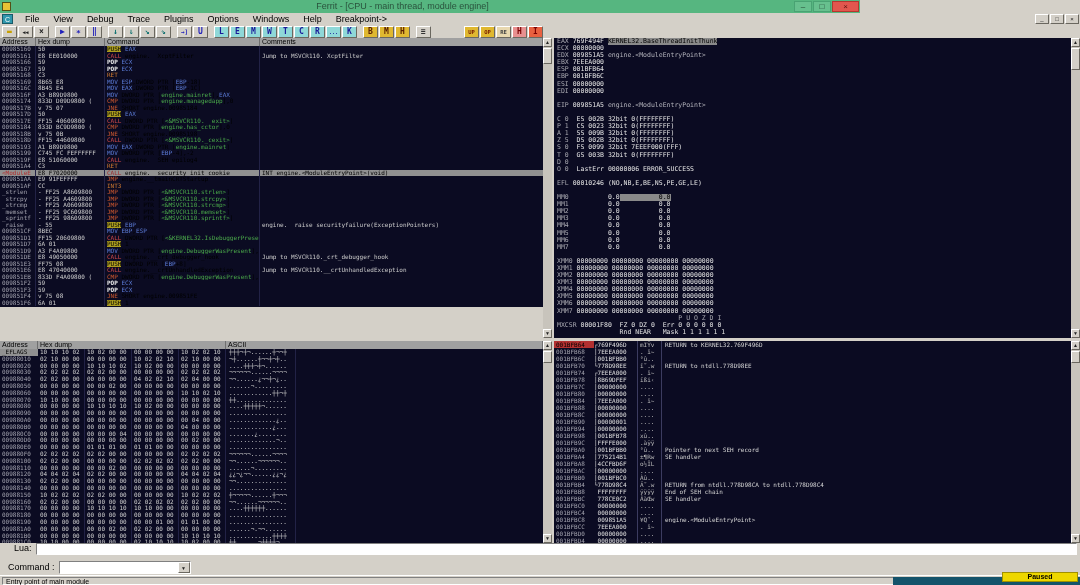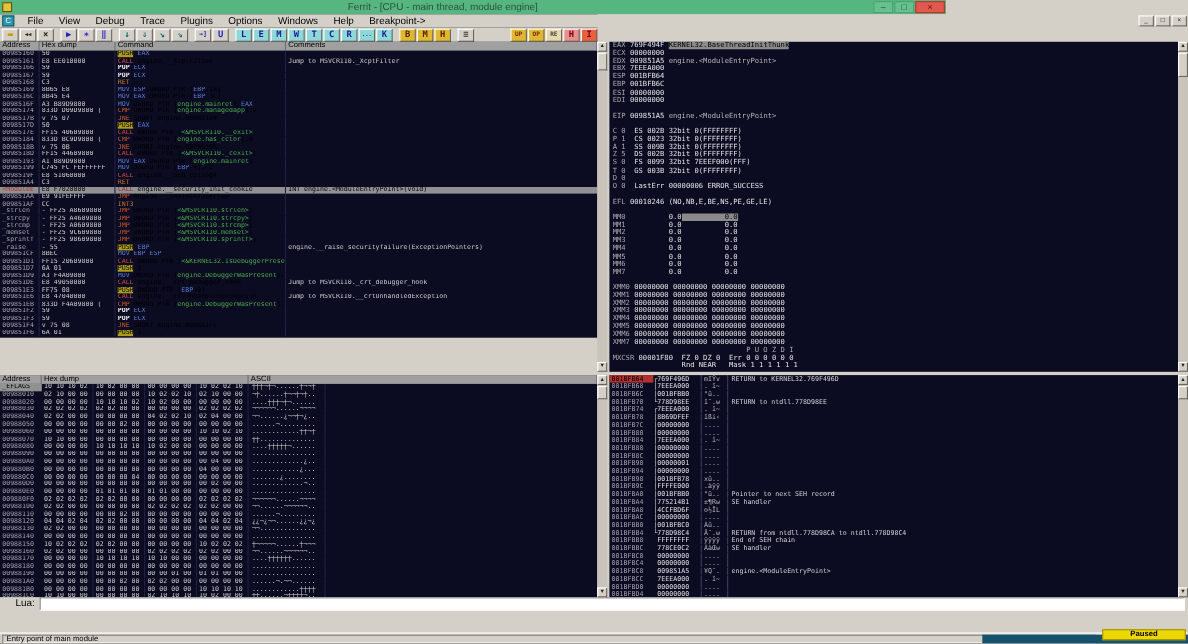--- a/index.html
+++ b/index.html
@@ -387,20 +387,27 @@
         <div class="sthumb" style="top: 10px; height: 12px;"></div>
         <div class="sarr" style="bottom: 0px;">▼</div>
       </div>
     </div>
 
   <div class="luarow">
     <label>Lua:</label>
     <input class="luainput" type="text" value="" style="">
   </div>
 
+  <div class="cmdrow">
+    <label>Command :</label>
+    <div class="combo">
+      <input type="text" value="" style="">
+      <div class="combobtn">▼</div>
+    </div>
+  </div>
 
   <div class="statusbar">
     <div class="statuscell">Entry point of main module</div>
   </div>
   <div class="paused">Paused</div>
   <div class="tealbar"></div>
 
 </div>
 
 </body></html>

